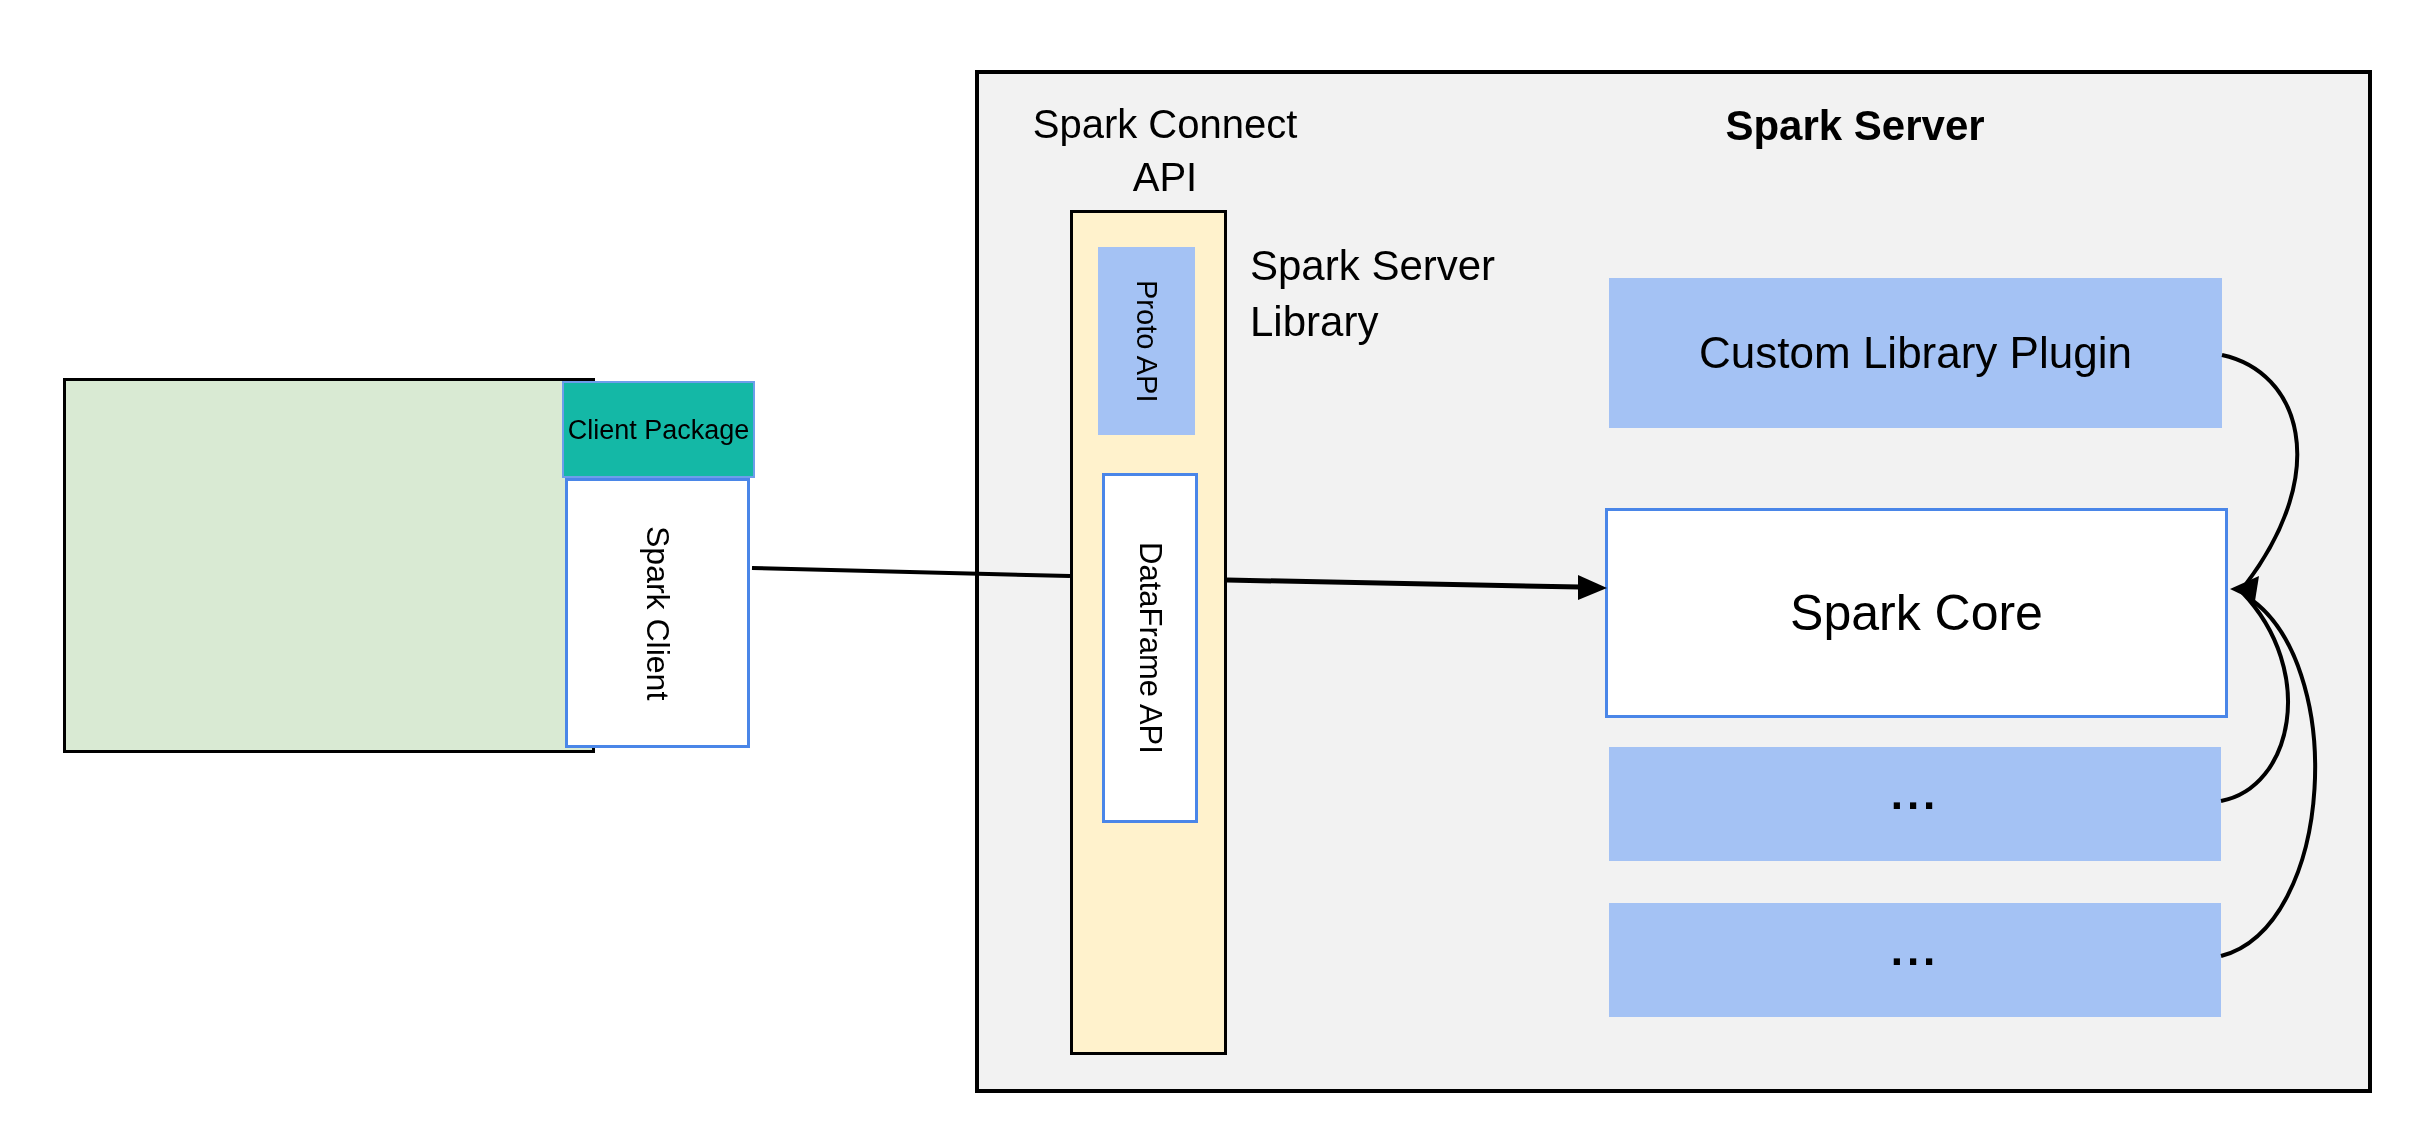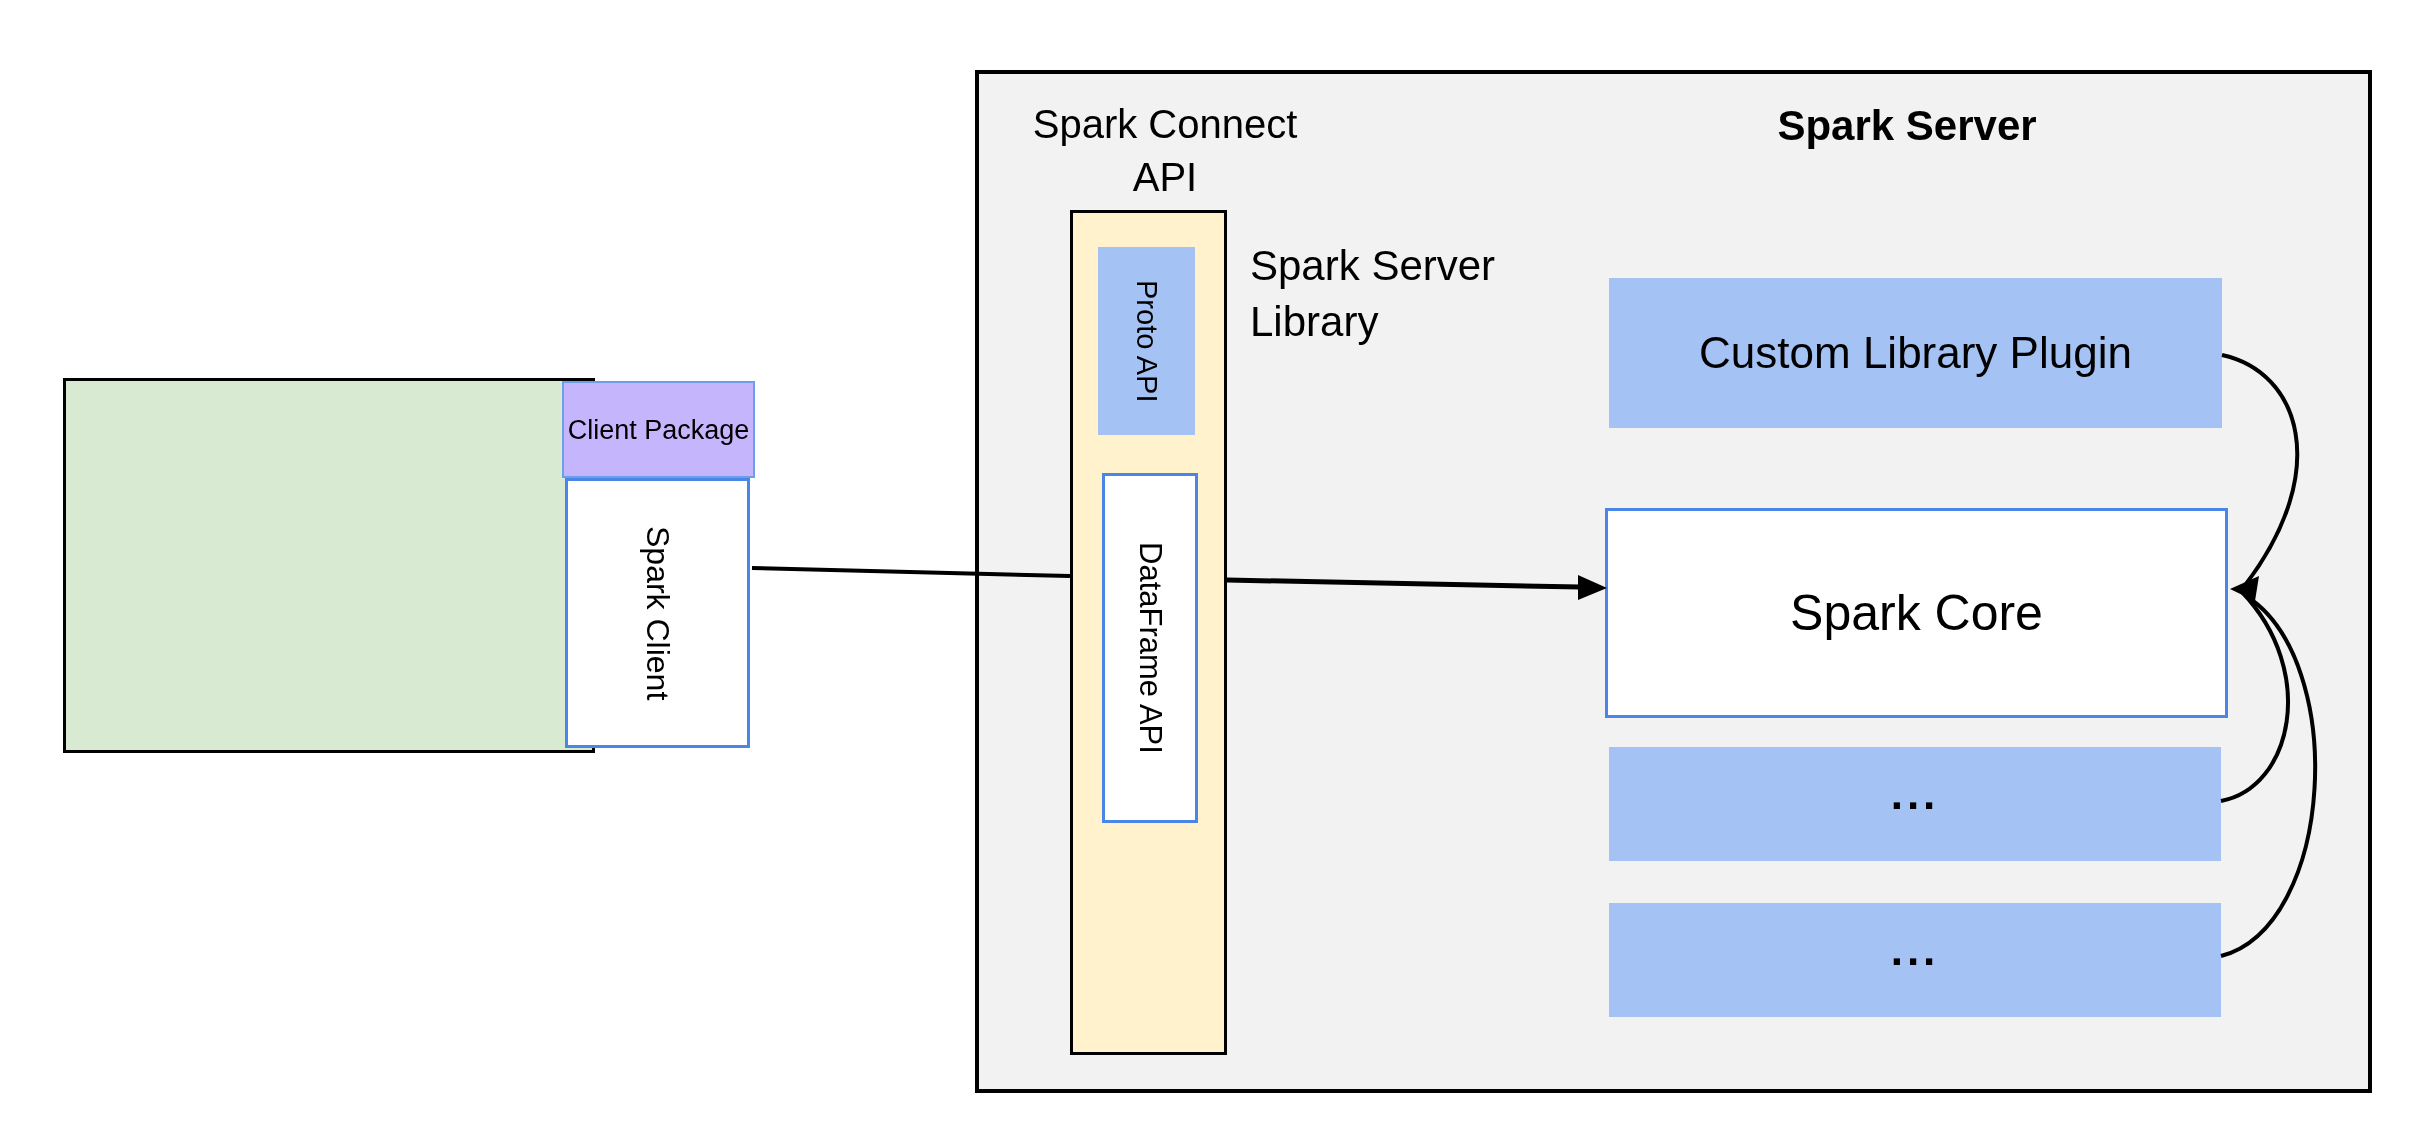--- a/index.html
+++ b/index.html
@@ -16,21 +16,21 @@
   .server-container{
     left:975px;top:70px;width:1397px;height:1023px;
     background:#f2f2f2;border:4px solid #000;
   }
   .green-box{
     left:63px;top:378px;width:532px;height:375px;
     background:#d9ead3;border:3px solid #000;
   }
   .client-package-box{
     left:562px;top:381px;width:193px;height:97px;
-    background:#c4b5fd;border:2px solid #6d9eeb;
+    background:#14b8a6;border:2px solid #6d9eeb;
     display:flex;align-items:center;justify-content:center;
     text-align:center;font-size:27px;line-height:38px;
   }
   .spark-client-box{
     left:565px;top:478px;width:185px;height:270px;
     background:#ffffff;border:3px solid #4a86e8;
     display:flex;align-items:center;justify-content:center;
   }
   .yellow-box{
     left:1070px;top:210px;width:157px;height:845px;
@@ -77,21 +77,21 @@
     white-space:nowrap;
   }
   .spark-client-text{font-size:32px;}
   .proto-api-text{font-size:29px;}
   .dataframe-api-text{font-size:31px;}
   .connect-api-label{
     left:1015px;top:98px;width:300px;
     text-align:center;font-size:40px;line-height:53px;
   }
   .server-title{
-    left:1757px;top:102px;width:300px;
+    left:1705px;top:102px;width:300px;
     text-align:center;font-size:42px;font-weight:bold;
   }
   .server-library-label{
     left:1250px;top:238px;width:300px;
     text-align:left;font-size:42px;line-height:56px;
   }
   
   .connectors{
     position:absolute;left:0;top:0;width:2435px;height:1135px;
     pointer-events:none;

